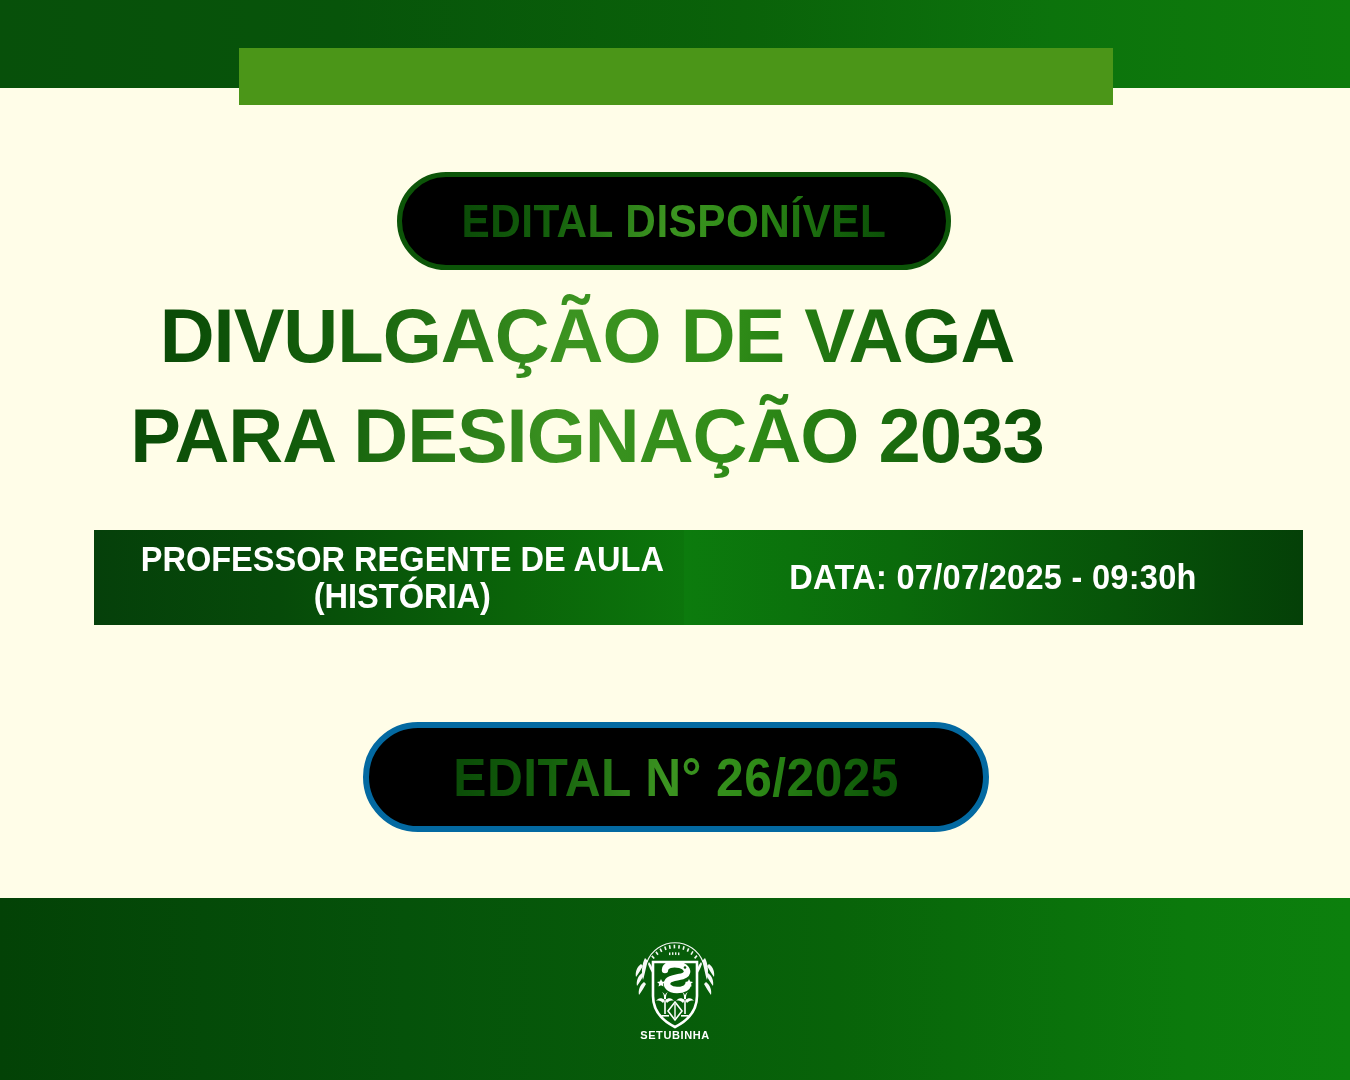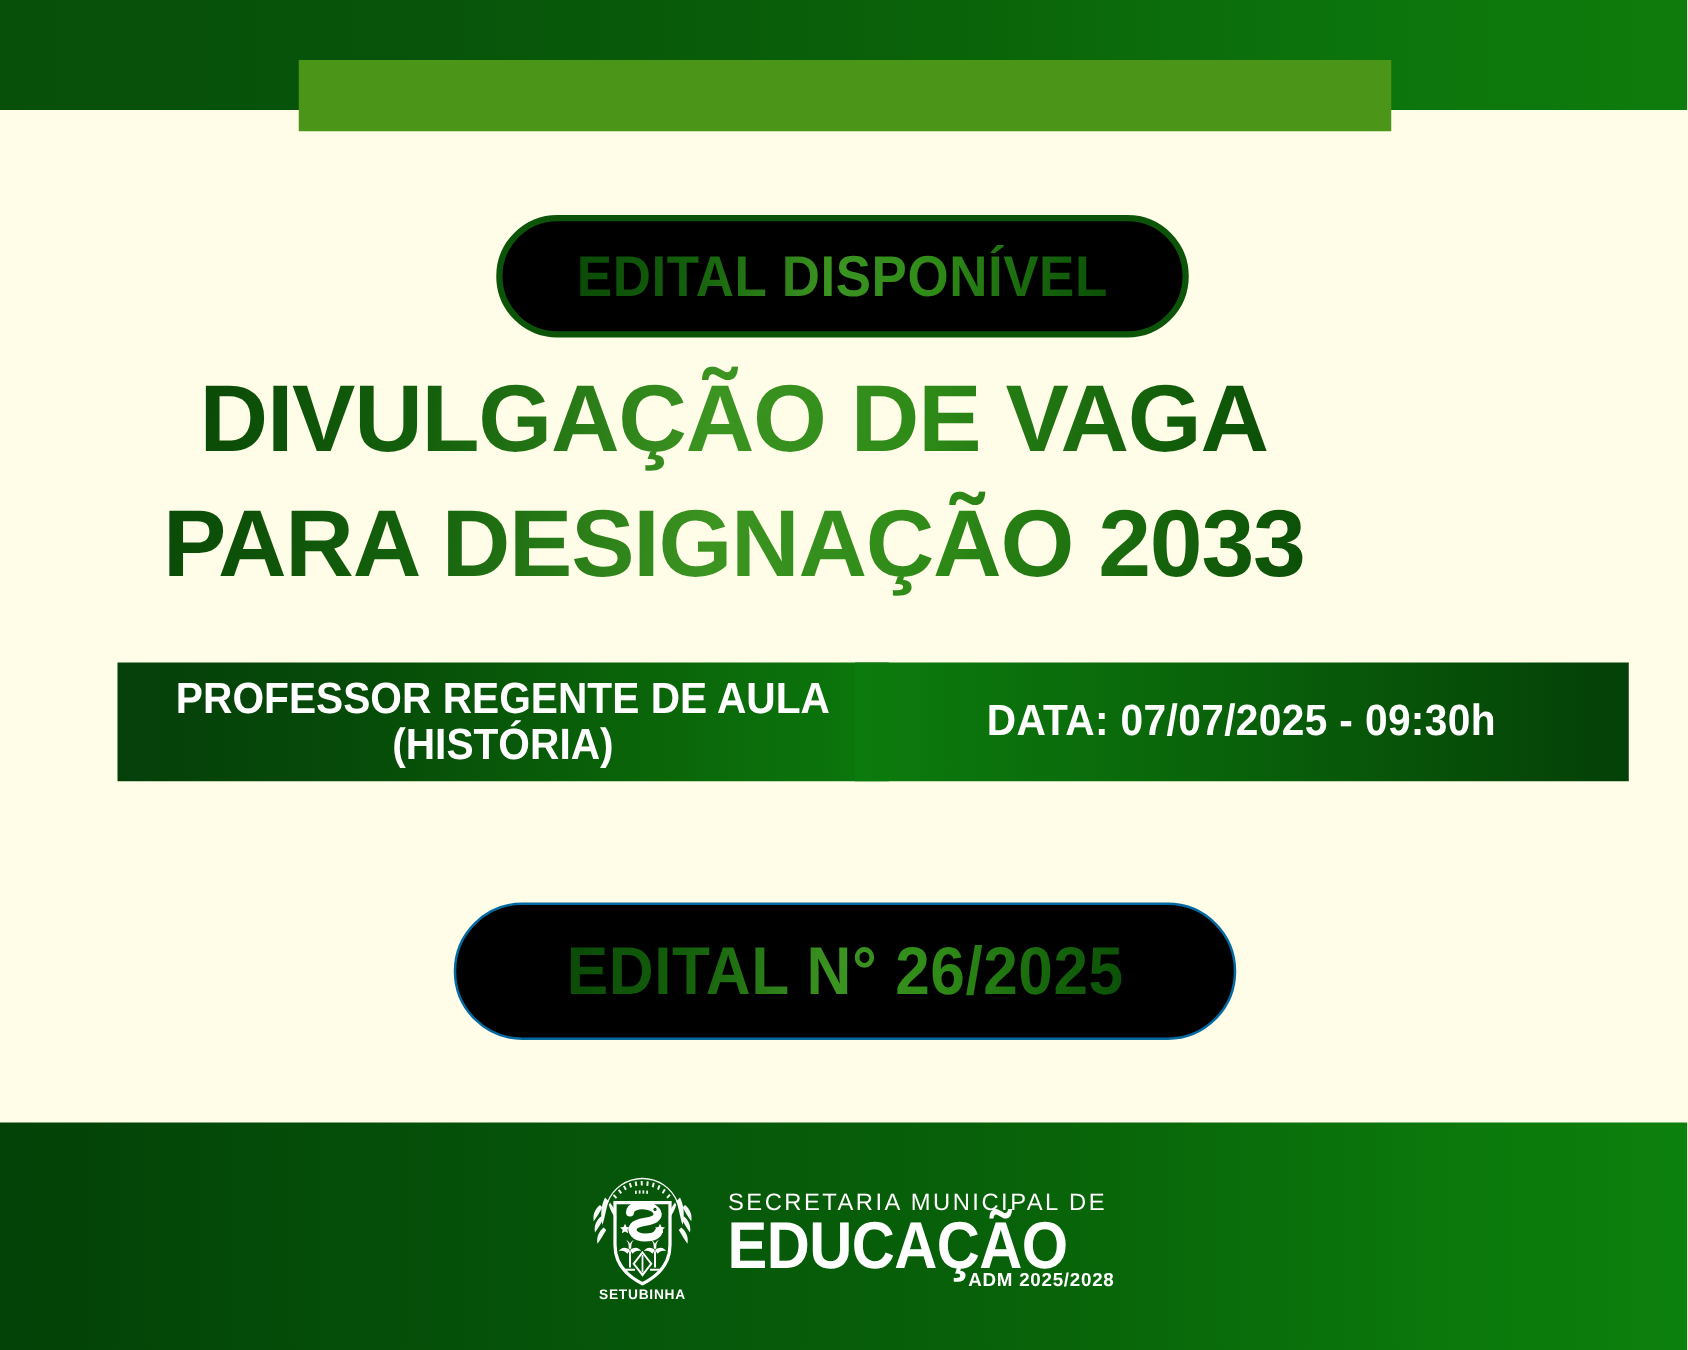--- a/index.html
+++ b/index.html
@@ -46,21 +46,21 @@
     border-image:linear-gradient(90deg,#0B4A06 0%,#11600B 45%,#2E8716 100%) 1;
     border-radius:999px;
     box-shadow:0 0 0 0 transparent;
   }
   
   .pill-top, .pill-bottom { border-image:none; }
   .pill-top { border-color:#0C5508; }
   .pill-bottom {
     left:363px; top:722px;
     width:626px; height:110px;
-    border:2px solid #0369a1;
+    border:6px solid #0369a1;
   }
 
   .pill-top .pill-text {
     font-size:46px;
     letter-spacing:0.5px;
   }
   .pill-bottom .pill-text {
     font-size:54px;
     letter-spacing:0.5px;
   }
@@ -251,22 +251,17 @@
           <path d="M36.5 87 h7.5 v1.6 h-7.5 z"></path>
         </g>
 
         <path d="M50 74 L57 83 L50 92 L43 83 Z" stroke="#FFFFFF" stroke-width="1.6" fill="none"></path>
         <rect x="49.3" y="76" width="1.4" height="14" fill="#FFFFFF"></rect>
 
         <path d="M22 103 C35 99 65 99 78 103 C65 112 35 112 22 103 Z" fill="#FFFFFF" opacity="0.0"></path>
         <text x="50" y="111" text-anchor="middle" font-family="Liberation Sans, sans-serif" font-size="11" font-weight="700" letter-spacing="0.6" fill="#FFFFFF">SETUBINHA</text>
       </svg>
 
-      <div class="wordmark">
-        <div class="wm-top">SECRETARIA MUNICIPAL DE</div>
-        <div class="wm-main">EDUCAÇÃO</div>
-        <div class="wm-adm">ADM 2025/2028</div>
-      </div>
 
     </div>
   </div>
 
 </div>
 
 </body></html>

